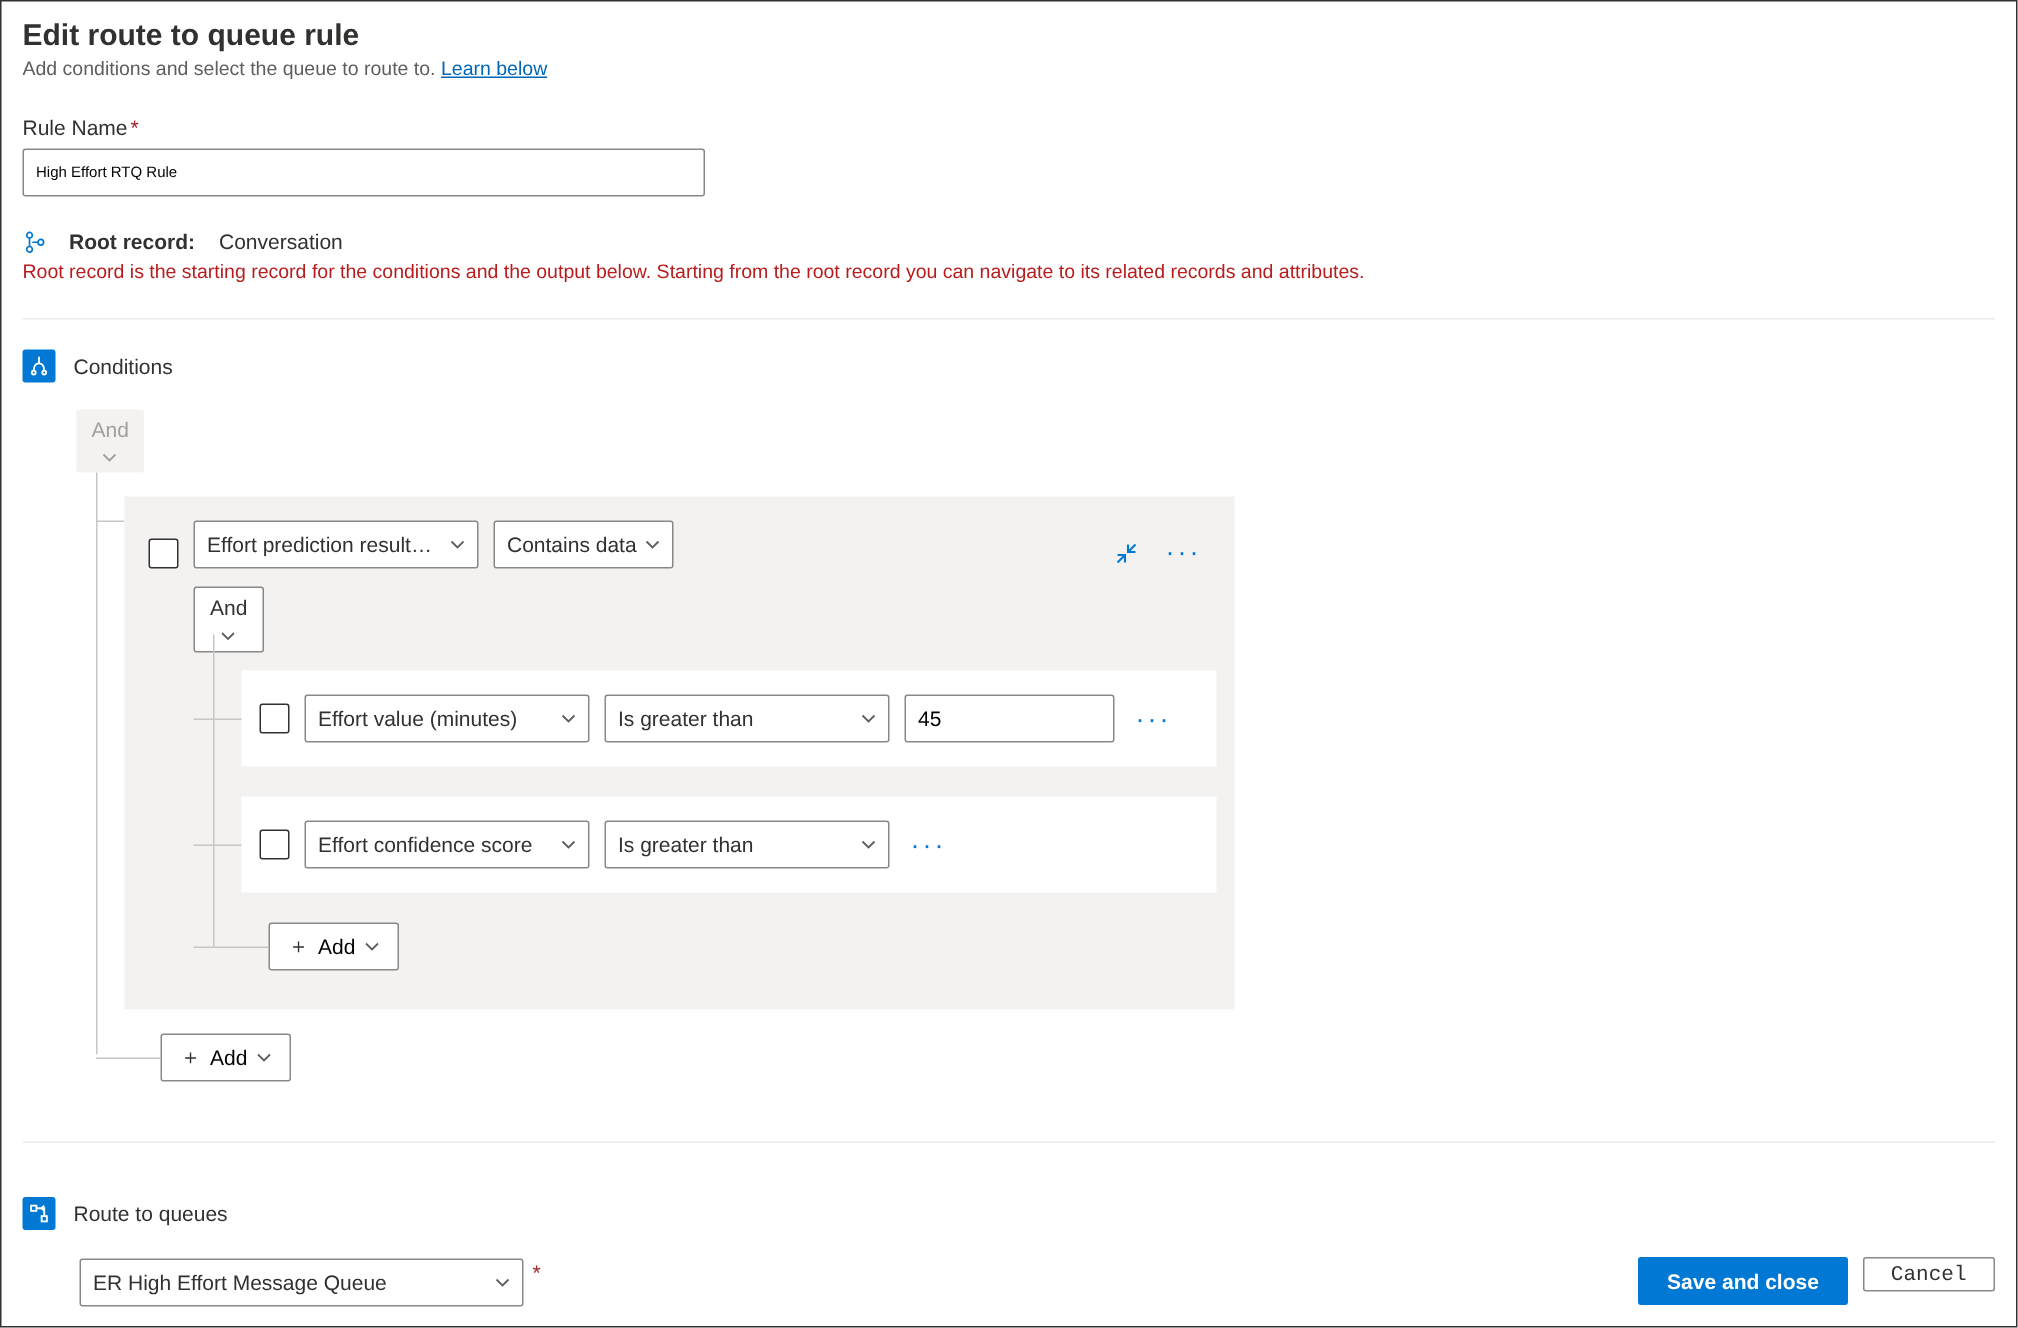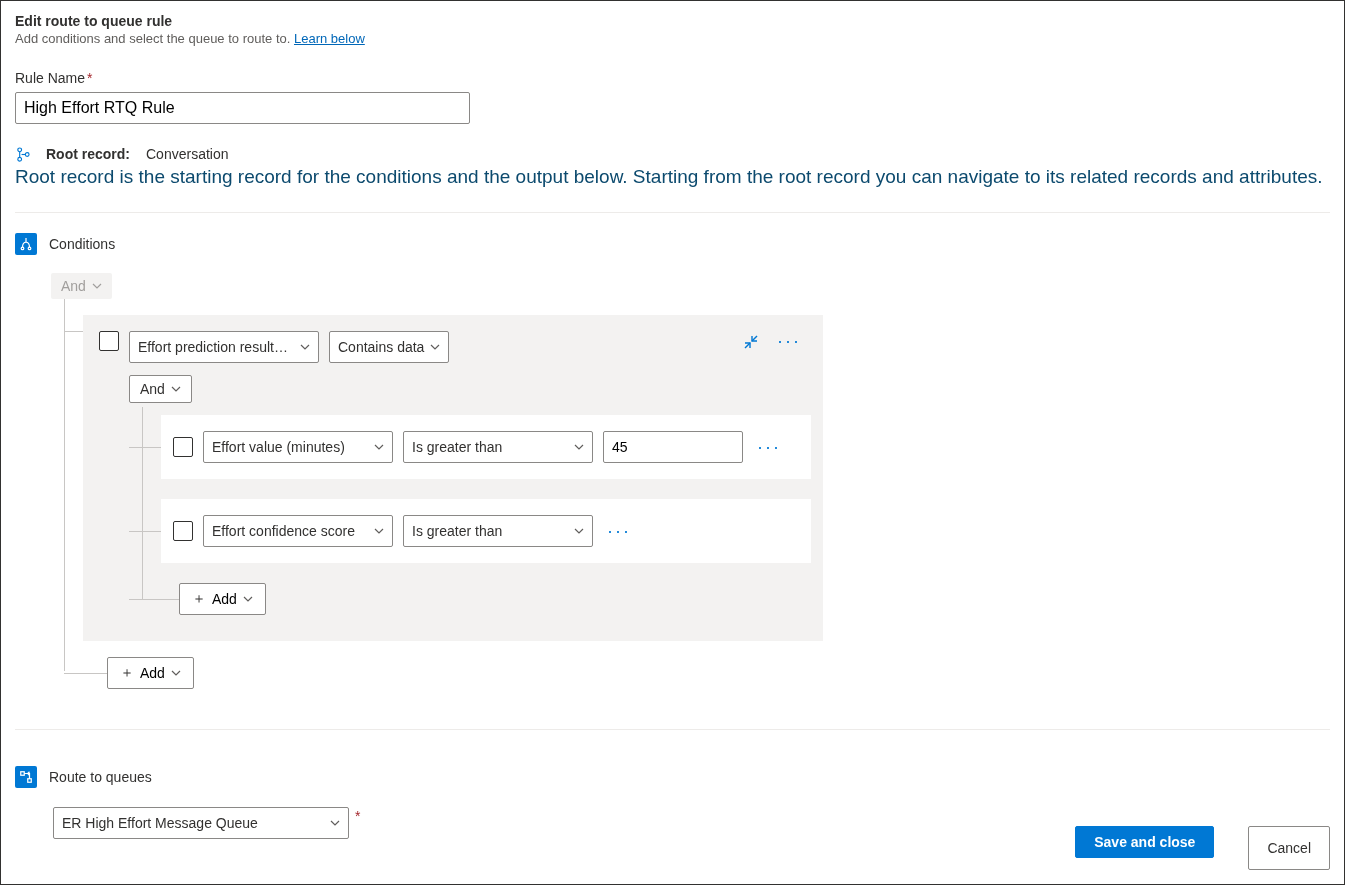--- a/index.html
+++ b/index.html
@@ -7,73 +7,73 @@
     font-family: "Segoe UI", -apple-system, sans-serif;
     font-size: 14px;
     color: #323130;
     background: #fff;
     width: 1345px;
     height: 885px;
     border: 1px solid #323130;
     padding: 12px 14px;
     position: relative;
   }
-  .title { font-size: 14px; font-weight: 600; margin-bottom: 2px; }
+  .title { font-size: 20px; font-weight: 600; margin-bottom: 2px; }
   .subtitle { font-size: 13px; color: #605e5c; margin-bottom: 24px; }
   .subtitle a { color: #0067b8; }
   .field-label { font-size: 14px; font-weight: 400; color: #323130; margin-bottom: 6px; }
   .required { color: #a4262c; margin-left: 2px; }
   .text-input {
     width: 455px;
     height: 32px;
     border: 1px solid #8a8886;
     border-radius: 2px;
     padding: 0 8px;
-    font-size: 16px;
+    font-size: 10px;
     font-family: inherit;
     margin-bottom: 22px;
   }
   .root-record { display: flex; align-items: center; gap: 16px; margin-bottom: 4px; }
   .root-icon { color: #0078d4; }
   .root-label { font-weight: 600; }
   .root-value { font-weight: 400; }
-  .root-desc { font-size: 19px; color: #0c4a6e; margin-bottom: 24px; }
+  .root-desc { font-size: 13px; color: #b91c1c; margin-bottom: 24px; }
   .divider { border: none; border-top: 1px solid #edebe9; margin: 0 0 20px 0; }
 
   .section-header { display: flex; align-items: center; gap: 12px; margin-bottom: 18px; }
   .section-icon {
     width: 22px; height: 22px; background: #0078d4; color: #fff;
     display: flex; align-items: center; justify-content: center;
     border-radius: 2px;
   }
   .section-title { font-size: 14px; font-weight: 400; }
 
   .cond-area { padding-left: 36px; }
   .and-pill {
     display: inline-flex; align-items: center; gap: 6px;
     background: #f3f2f1; color: #a19f9d;
-    padding: 5px 10px; border-radius: 2px; font-size: 14px;
+    padding: 5px 10px; border-radius: 2px; font-size: 14px; flex-direction: column;
   }
   .and-pill.dark { background: #fff; border: 1px solid #8a8886; color: #323130; }
 
   .tree { position: relative; padding-top: 6px; }
   .vline-main { position: absolute; left: 13px; top: 0; bottom: 18px; width: 1px; background: #c8c6c4; }
 
   .group-box {
     margin-left: 32px;
     background: #f3f2f1;
     padding: 16px 16px 26px 16px;
     width: 740px;
     position: relative;
     margin-top: 10px;
     margin-bottom: 16px;
   }
   .hline-to-group { position: absolute; left: 13px; top: 32px; width: 19px; height: 1px; background: #c8c6c4; }
 
-  .group-header { display: flex; align-items: flex-start; gap: 10px; }
+  .group-header { display: flex; align-items: flex-end; gap: 10px; }
   .chk {
     width: 20px; height: 20px; border: 1px solid #323130; border-radius: 2px;
     background: #fff; flex-shrink: 0;
   }
   .field-dd {
     display: flex; align-items: center; justify-content: space-between;
     border: 1px solid #8a8886; background: #fff; border-radius: 2px;
     height: 32px; padding: 0 8px; font-size: 14px;
   }
   .field-dd.w180 { width: 190px; }
@@ -125,22 +125,22 @@
   .footer {
     position: absolute; right: 14px; bottom: 14px; display: flex; gap: 10px;
   }
   .btn-primary {
     background: #0078d4; color: #fff; border: 1px solid #0078d4;
     height: 32px; padding: 0 18px; border-radius: 2px; font-size: 14px;
     font-family: inherit; cursor: pointer; font-weight: 600;
   }
   .btn-secondary {
     background: #fff; color: #323130; border: 1px solid #8a8886;
-    height: 44px; padding: 0 18px; border-radius: 2px; font-size: 14px;
-    font-family: Liberation Sans, sans-serif; cursor: pointer; margin-left: 24px;
+    height: 23px; padding: 0 18px; border-radius: 2px; font-size: 14px;
+    font-family: Liberation Mono, monospace; cursor: pointer;
   }
   svg { display: block; }
   .ellipsis-text { white-space: nowrap; overflow: hidden; text-overflow: ellipsis; max-width: 150px; }
 </style>
 </head>
 <body>
 
 
 
 

